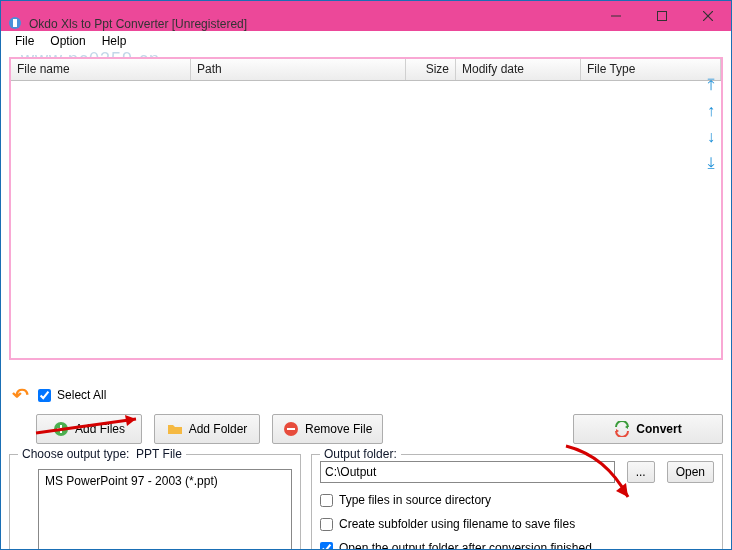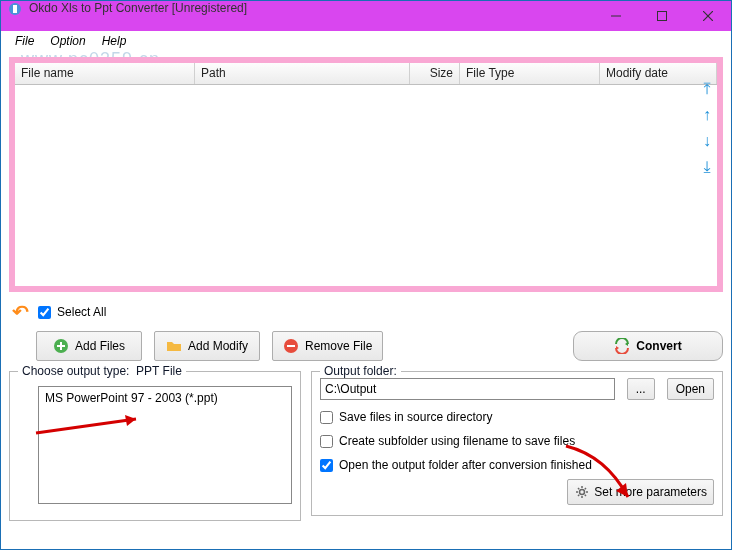--- a/index.html
+++ b/index.html
@@ -4,56 +4,56 @@
 <style>
 * { box-sizing: border-box; margin: 0; padding: 0; font-family: "Segoe UI", Tahoma, sans-serif; font-size: 12px; }
 body { background: #fff; width: 732px; height: 550px; position: relative; border: 1px solid #1a6fb5; overflow: hidden; }
 
 
 .watermark { position: absolute; top: 2px; left: 20px; pointer-events: none; z-index: 0; }
 .watermark .cn { font-size: 34px; font-weight: bold; color: rgba(80,140,190,0.35); letter-spacing: 2px; }
 .watermark .url { font-size: 18px; color: rgba(80,140,190,0.35); letter-spacing: 1px; }
 
 
-.titlebar { height: 30px; display: flex; align-items: flex-start; background: #d946ef; padding-left: 6px; position: relative; z-index: 2; }
+.titlebar { height: 30px; display: flex; align-items: flex-end; background: #ec4899; padding-left: 6px; position: relative; z-index: 2; }
 .app-icon { width: 16px; height: 16px; display: inline-flex; align-items: center; justify-content: center; margin-right: 6px; }
 .title-text { color: #333; }
 .win-controls { margin-left: auto; display: flex; }
 .win-btn { width: 46px; height: 30px; display: flex; align-items: center; justify-content: center; color: #333; }
 
 
 .menubar { height: 20px; display: flex; align-items: center; padding-left: 6px; position: relative; z-index: 2; background: #fff; }
-.menu-item { padding: 2px 8px; font-style: italic; }
+.menu-item { padding: 2px 8px; }
 
 
 .content { padding: 6px 8px; position: relative; z-index: 2; }
 
 
-.list-wrap { border: 6px solid #f9a8d4; height: 235px; background: #fff; position: relative; margin-bottom: 7px; }
+.list-wrap { border: 2px solid #f9a8d4; height: 303px; background: #fff; position: relative; margin-bottom: 22px; }
 .list-header { display: flex; background: linear-gradient(#fdfdfd,#ececec); border-bottom: 1px solid #bfbfbf; height: 22px; }
 .th { border-right: 1px solid #d0d0d0; padding: 3px 6px; color: #222; white-space: nowrap; overflow: hidden; }
 .th.fn { width: 180px; }
 .th.pa { width: 215px; }
 .th.sz { width: 50px; text-align: right; }
 .th.ft { width: 140px; }
 .th.md { flex: 1; }
 .side-arrows { position: absolute; right: -2px; top: 18px; width: 16px; display: flex; flex-direction: column; gap: 10px; align-items: center; }
 .side-arrows { right: 2px; }
 .list-wrap { padding-right: 0; }
 .arrow-btn { color: #1e90d8; font-size: 16px; line-height: 1; cursor: pointer; }
 
 
 .sel-row { display: flex; align-items: center; gap: 6px; padding: 2px 2px 8px 4px; }
 .up-arrow { color: #ff8c1a; font-size: 18px; font-weight: bold; transform: scaleX(1.1); margin-right: 4px; }
 
 
 .btn-row { display: flex; gap: 12px; padding-bottom: 10px; margin-left: 27px; }
 .btn { border: 1px solid #adadad; background: linear-gradient(#f7f7f7,#e8e8e8); height: 30px; display: flex; align-items: center; justify-content: center; gap: 6px; padding: 0 10px; cursor: pointer; min-width: 106px; border-radius: 2px; }
 .btn strong { font-weight: bold; }
-.btn.convert { margin-left: auto; min-width: 150px; font-weight: bold; border-radius: 9px; }
+.btn.convert { margin-left: auto; min-width: 150px; font-weight: bold; }
 .ico { width: 16px; height: 16px; display: inline-flex; align-items: center; justify-content: center; }
 
 
 .bottom { display: flex; gap: 10px; }
 .group { border: 1px solid #b8b8b8; padding: 6px 8px 10px; position: relative; }
 .group .legend { position: absolute; top: -8px; left: 8px; background: #fff; padding: 0 4px; color: #0f172a; }
 .grp-left { width: 292px; height: 150px; }
 .grp-right { flex: 1; height: 145px; }
 .type-list { border: 1px solid #888; height: 118px; margin-top: 8px; background: #fff; padding: 2px; margin-left: 20px; }
 .type-item { background: #fff; padding: 2px 4px; }
@@ -110,22 +110,22 @@
   <div class="menu-item">Option</div>
   <div class="menu-item">Help</div>
 </div>
 
 <div class="content">
   <div class="list-wrap">
     <div class="list-header">
       <div class="th fn">File name</div>
       <div class="th pa">Path</div>
       <div class="th sz">Size</div>
+      <div class="th md">Modify date</div>
       <div class="th ft">File Type</div>
-      <div class="th md">Modify date</div>
     </div>
     <div class="side-arrows">
       <span class="arrow-btn">⤒</span>
       <span class="arrow-btn">↑</span>
       <span class="arrow-btn">↓</span>
       <span class="arrow-btn">⤓</span>
     </div>
   </div>
 
   <div class="sel-row">
@@ -144,21 +144,21 @@
           </svg>
         </span>
       <span>Add Files</span>
     </div>
     <div class="btn">
       <span class="ico">
           <svg width="16" height="16">
             <path d="M1 4h5l2 2h7v7H1z" fill="#f5b942"></path>
           </svg>
         </span>
-      <span>Add Modify</span>
+      <span>Add Folder</span>
     </div>
     <div class="btn">
       <span class="ico">
           <svg width="16" height="16">
             <circle cx="8" cy="8" r="7" fill="#e74c3c"></circle>
             <line x1="4" y1="8" x2="12" y2="8" stroke="#fff" stroke-width="2"></line>
           </svg>
         </span>
       <span>Remove File</span>
     </div>
@@ -187,21 +187,21 @@
 
     <div class="group grp-right">
       <span class="legend">Output folder:</span>
       <div class="out-row">
         <input class="out-input" value="C:\Output" style="">
         <button class="small-btn">...</button>
         <button class="small-btn">Open</button>
       </div>
       <div class="chk-row">
         <input type="checkbox" style="">
-        <span>Save files in source directory</span>
+        <span>Type files in source directory</span>
       </div>
       <div class="chk-row">
         <input type="checkbox" style="">
         <span>Create subfolder using filename to save files</span>
       </div>
       <div class="chk-row">
         <input type="checkbox" checked="" style="">
         <span>Open the output folder after conversion finished</span>
       </div>
       <div class="set-params">

